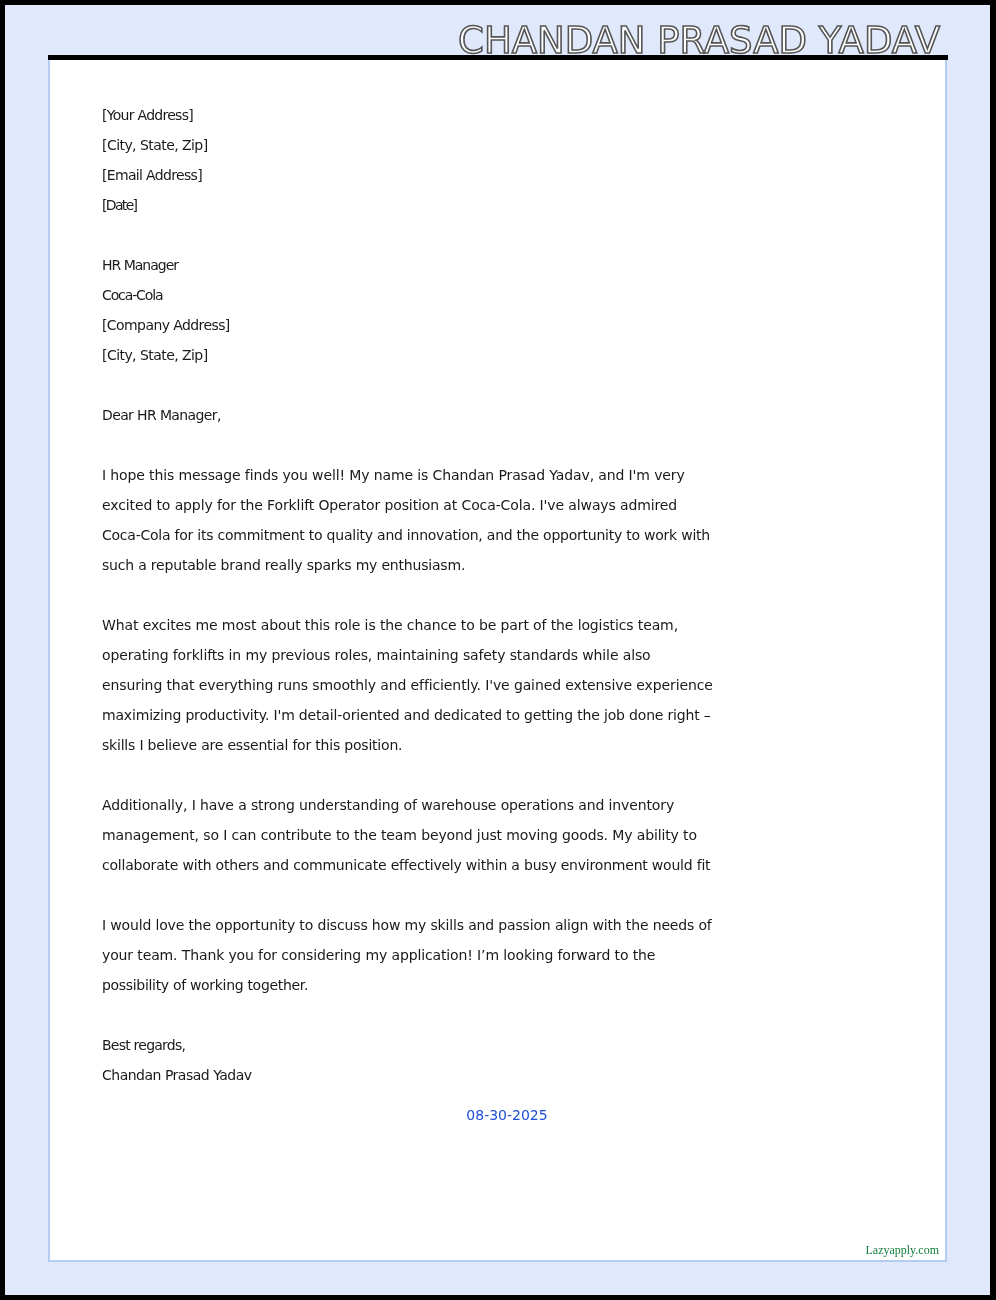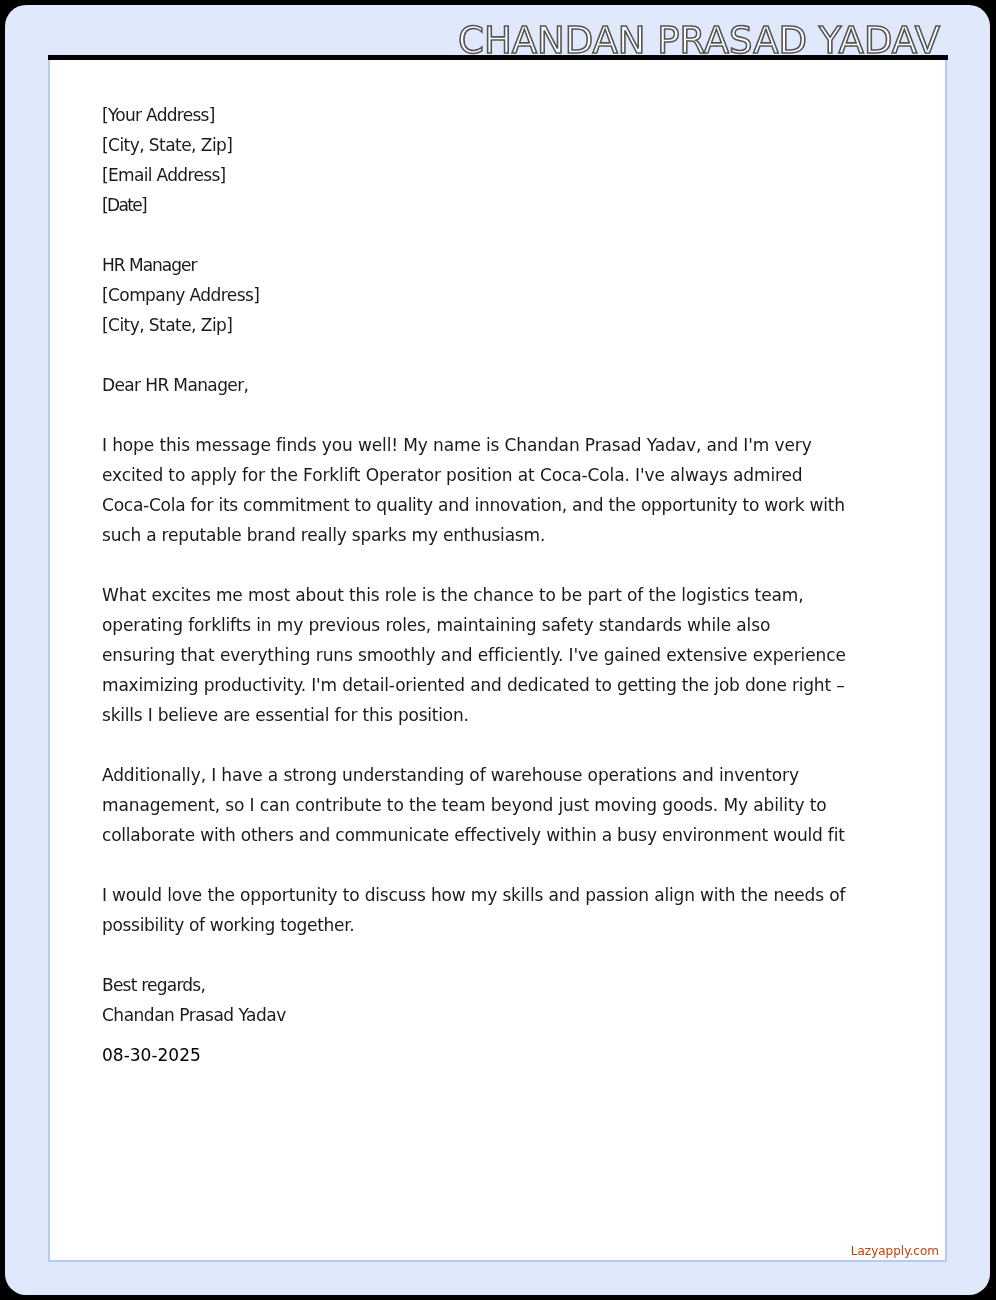--- a/index.html
+++ b/index.html
@@ -5,21 +5,20 @@
   html, body { margin: 0; padding: 0; }
   body {
     width: 996px; height: 1300px;
     background: #000;
     font-family: "DejaVu Sans", sans-serif;
     position: relative; overflow: hidden;
   }
   .frame {
     position: absolute; left: 5px; top: 5px; width: 985px; height: 1290px;
     background: #e0e8fb;
-    border-radius: 21px;
   }
   .title {
     position: absolute; right: 50px; top: 14px;
     font-family: "DejaVu Sans", sans-serif;
     font-size: 37px; letter-spacing: 0px;
     color: #ffffff;
     -webkit-text-stroke: 1.6px #555;
     line-height: 44px; white-space: nowrap;
   }
   .card {
@@ -28,46 +27,47 @@
     border-left: 2px solid #b4cbf2;
     border-right: 2px solid #b4cbf2;
     border-bottom: 2px solid #b4cbf2;
   }
   .topbar {
     position: absolute; left: 43px; top: 50px; width: 900px; height: 5px;
     background: #000;
   }
   .content {
     position: absolute; left: 52px; top: 45px; width: 810px;
-    font-size: 17px; line-height: 30px; color: #1a1a1a;
+    font-size: 14px; line-height: 30px; color: #1a1a1a;
   }
   .line { display: block; white-space: nowrap; height: 30px; }
   .gap { height: 30px; }
-  .date { color: #000000; margin-top: 10px; display: block; height: 30px; }
+  .date { color: #1d4ed8; margin-top: 10px; display: block; height: 30px; text-align: center; }
   .watermark {
     position: absolute; right: 6px; bottom: 2px;
-    font-size: 12px; color: #c2410c;
+    font-size: 12px; color: #15803d; font-family: Liberation Serif, serif;
   }
 </style>
 </head>
 <body>
 
 <div class="frame">
   <div class="title">CHANDAN PRASAD YADAV</div>
   <div class="card">
     <div class="content">
       <div>
         <span class="line" style="letter-spacing: -0.714286px;">[Your Address]</span>
         <span class="line" style="letter-spacing: -0.555556px;">[City, State, Zip]</span>
         <span class="line" style="letter-spacing: -0.666667px;">[Email Address]</span>
         <span class="line" style="letter-spacing: -1.66667px;">[Date]</span>
       </div>
       <div class="gap"></div>
       <div>
         <span class="line" style="letter-spacing: -1px;">HR Manager</span>
+        <span class="line" style="letter-spacing: -1.11111px;">Coca-Cola</span>
         <span class="line" style="letter-spacing: -0.588235px;">[Company Address]</span>
         <span class="line" style="letter-spacing: -0.555556px;">[City, State, Zip]</span>
       </div>
       <div class="gap"></div>
       <span class="line" style="letter-spacing: -0.625px;">Dear HR Manager,</span>
       <div class="gap"></div>
       <div>
         <span class="line" style="letter-spacing: -0.123457px;">I hope this message finds you well! My name is Chandan Prasad Yadav, and I'm very</span>
         <span class="line" style="letter-spacing: -0.117647px;">excited to apply for the Forklift Operator position at Coca-Cola. I've always admired</span>
         <span class="line" style="letter-spacing: -0.238636px;">Coca-Cola for its commitment to quality and innovation, and the opportunity to work with</span>
@@ -83,20 +83,21 @@
       </div>
       <div class="gap"></div>
       <div>
         <span class="line" style="letter-spacing: -0.123457px;">Additionally, I have a strong understanding of warehouse operations and inventory</span>
         <span class="line" style="letter-spacing: -0.120482px;">management, so I can contribute to the team beyond just moving goods. My ability to</span>
         <span class="line" style="letter-spacing: -0.206897px;">collaborate with others and communicate effectively within a busy environment would fit</span>
       </div>
       <div class="gap"></div>
       <div>
         <span class="line" style="letter-spacing: -0.157303px;">I would love the opportunity to discuss how my skills and passion align with the needs of</span>
+        <span class="line" style="letter-spacing: -0.126582px;">your team. Thank you for considering my application! I’m looking forward to the</span>
         <span class="line" style="letter-spacing: -0.3125px;">possibility of working together.</span>
       </div>
       <div class="gap"></div>
       <span class="line" style="letter-spacing: -0.769231px;">Best regards,</span>
       <span class="line" style="letter-spacing: -0.5px;">Chandan Prasad Yadav</span>
       <span class="date">08-30-2025</span>
     </div>
     <div class="watermark">Lazyapply.com</div>
   </div>
   <div class="topbar"></div>

